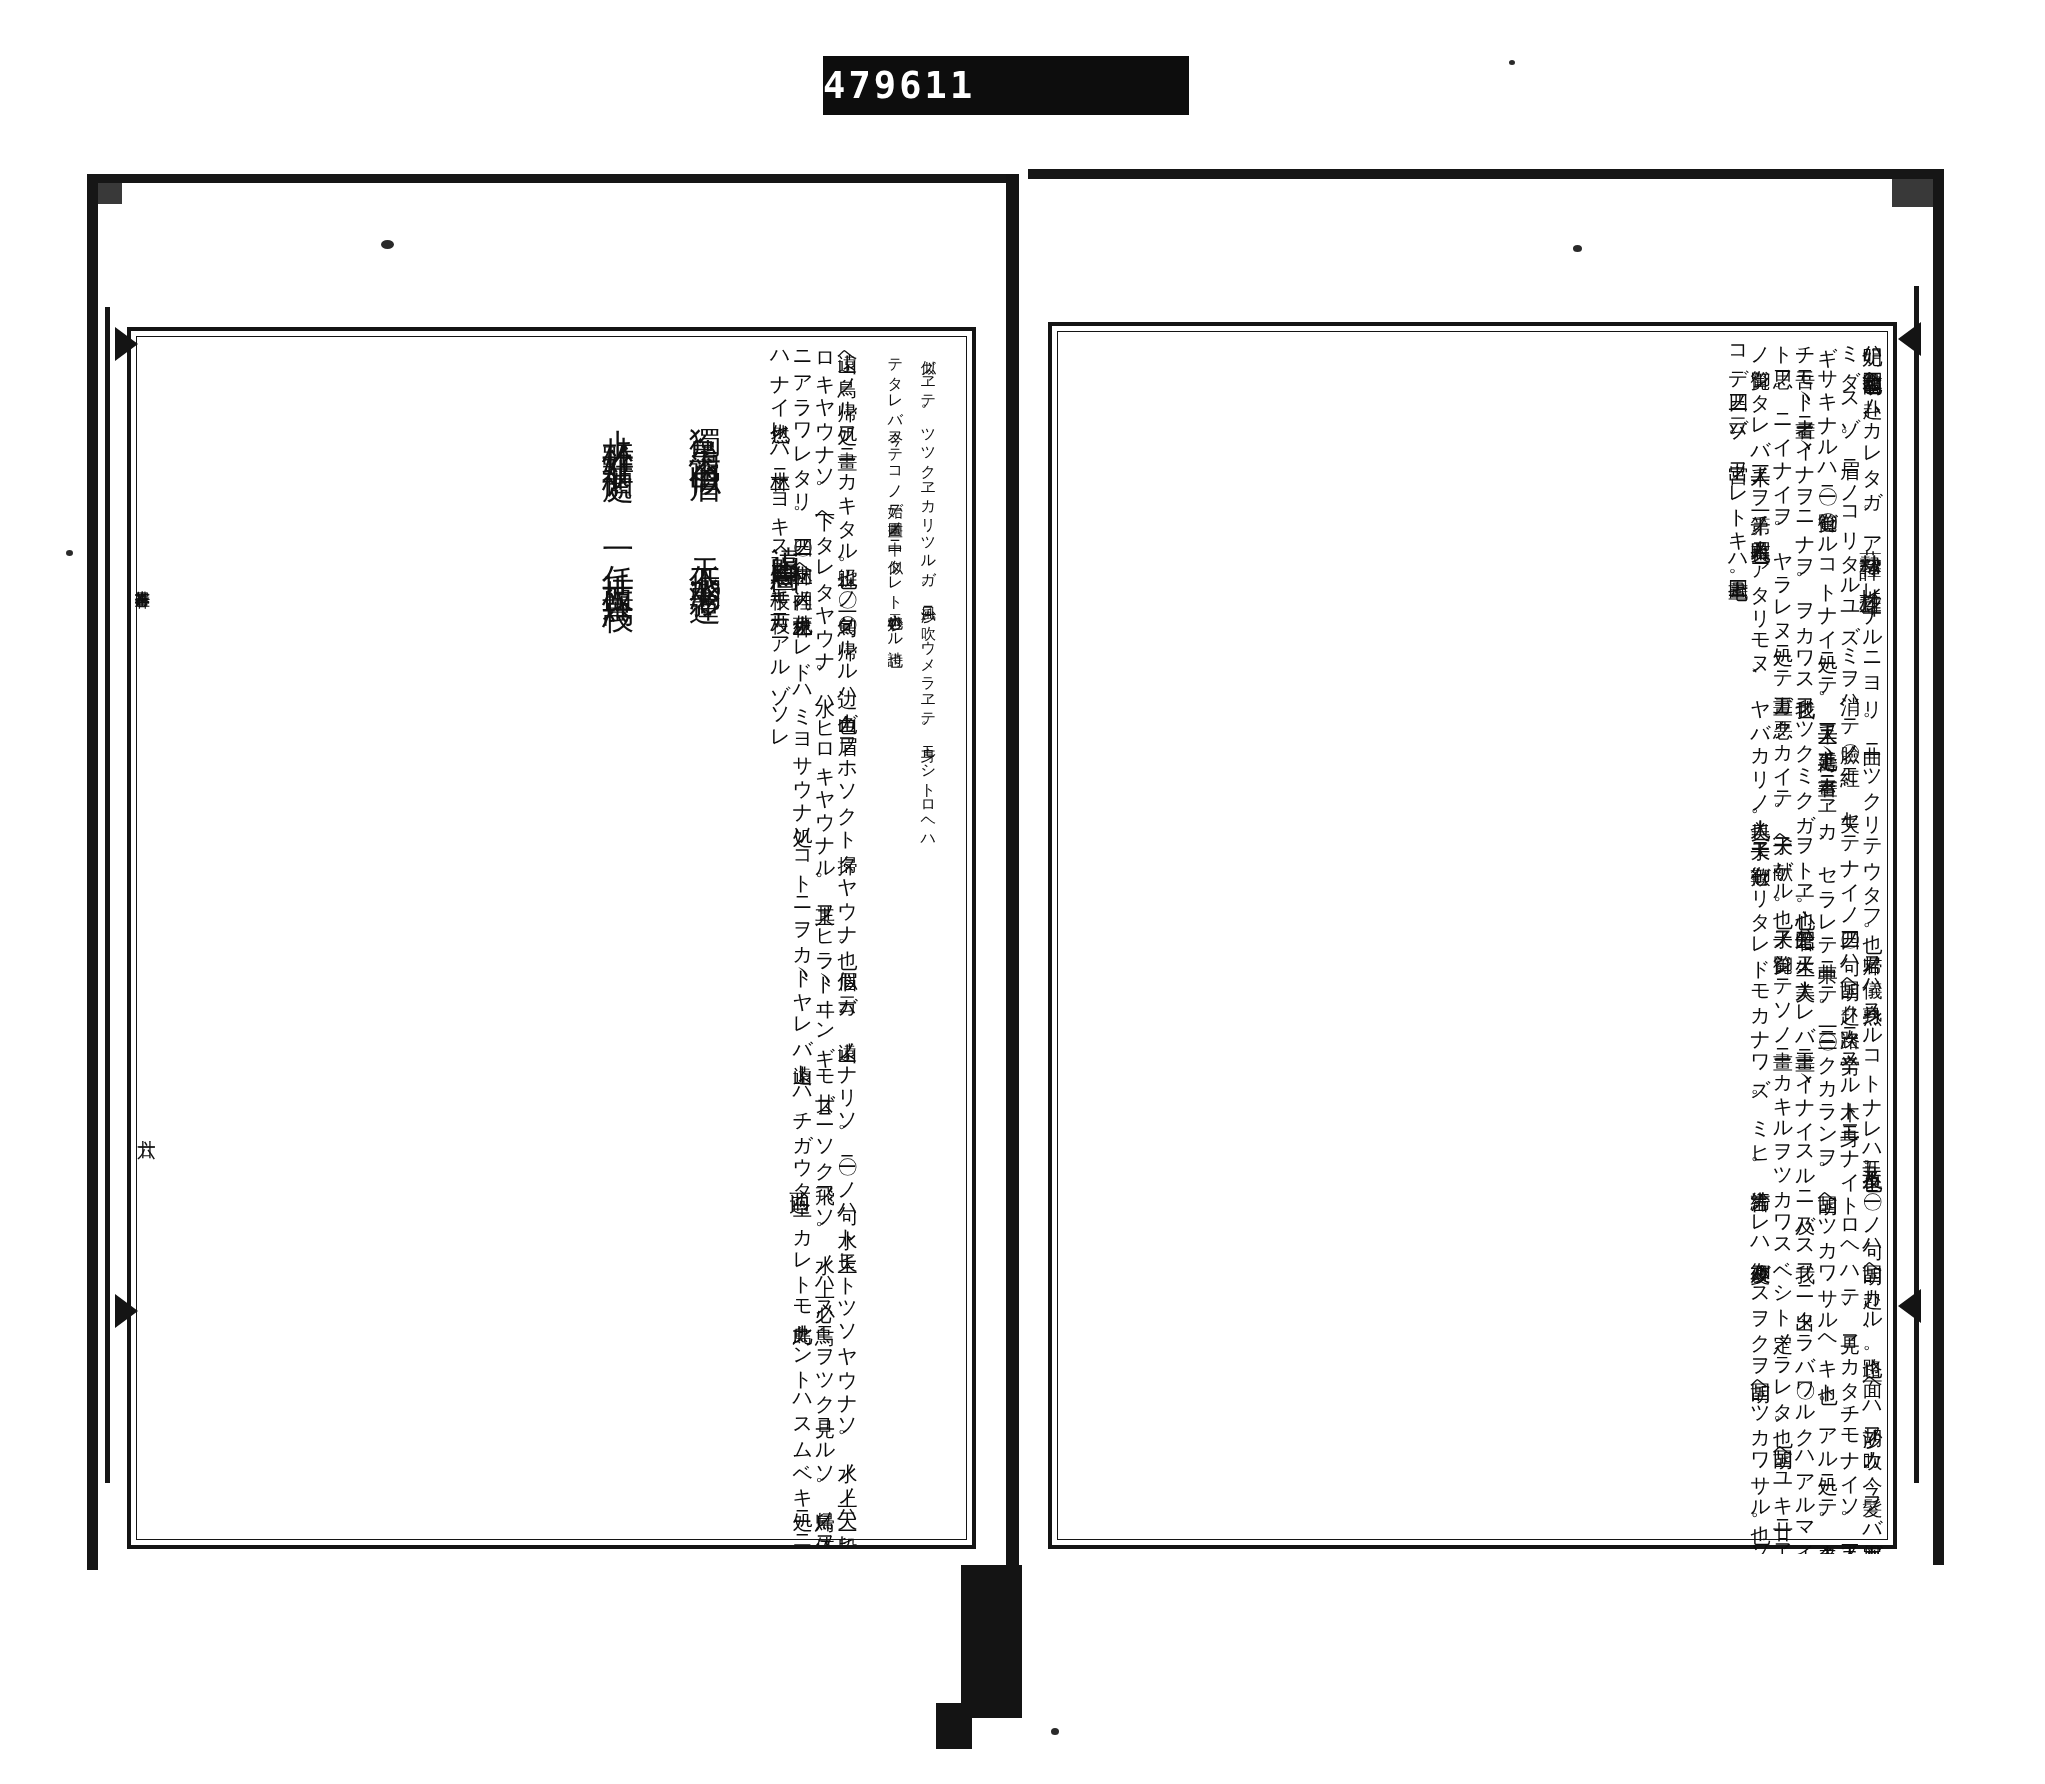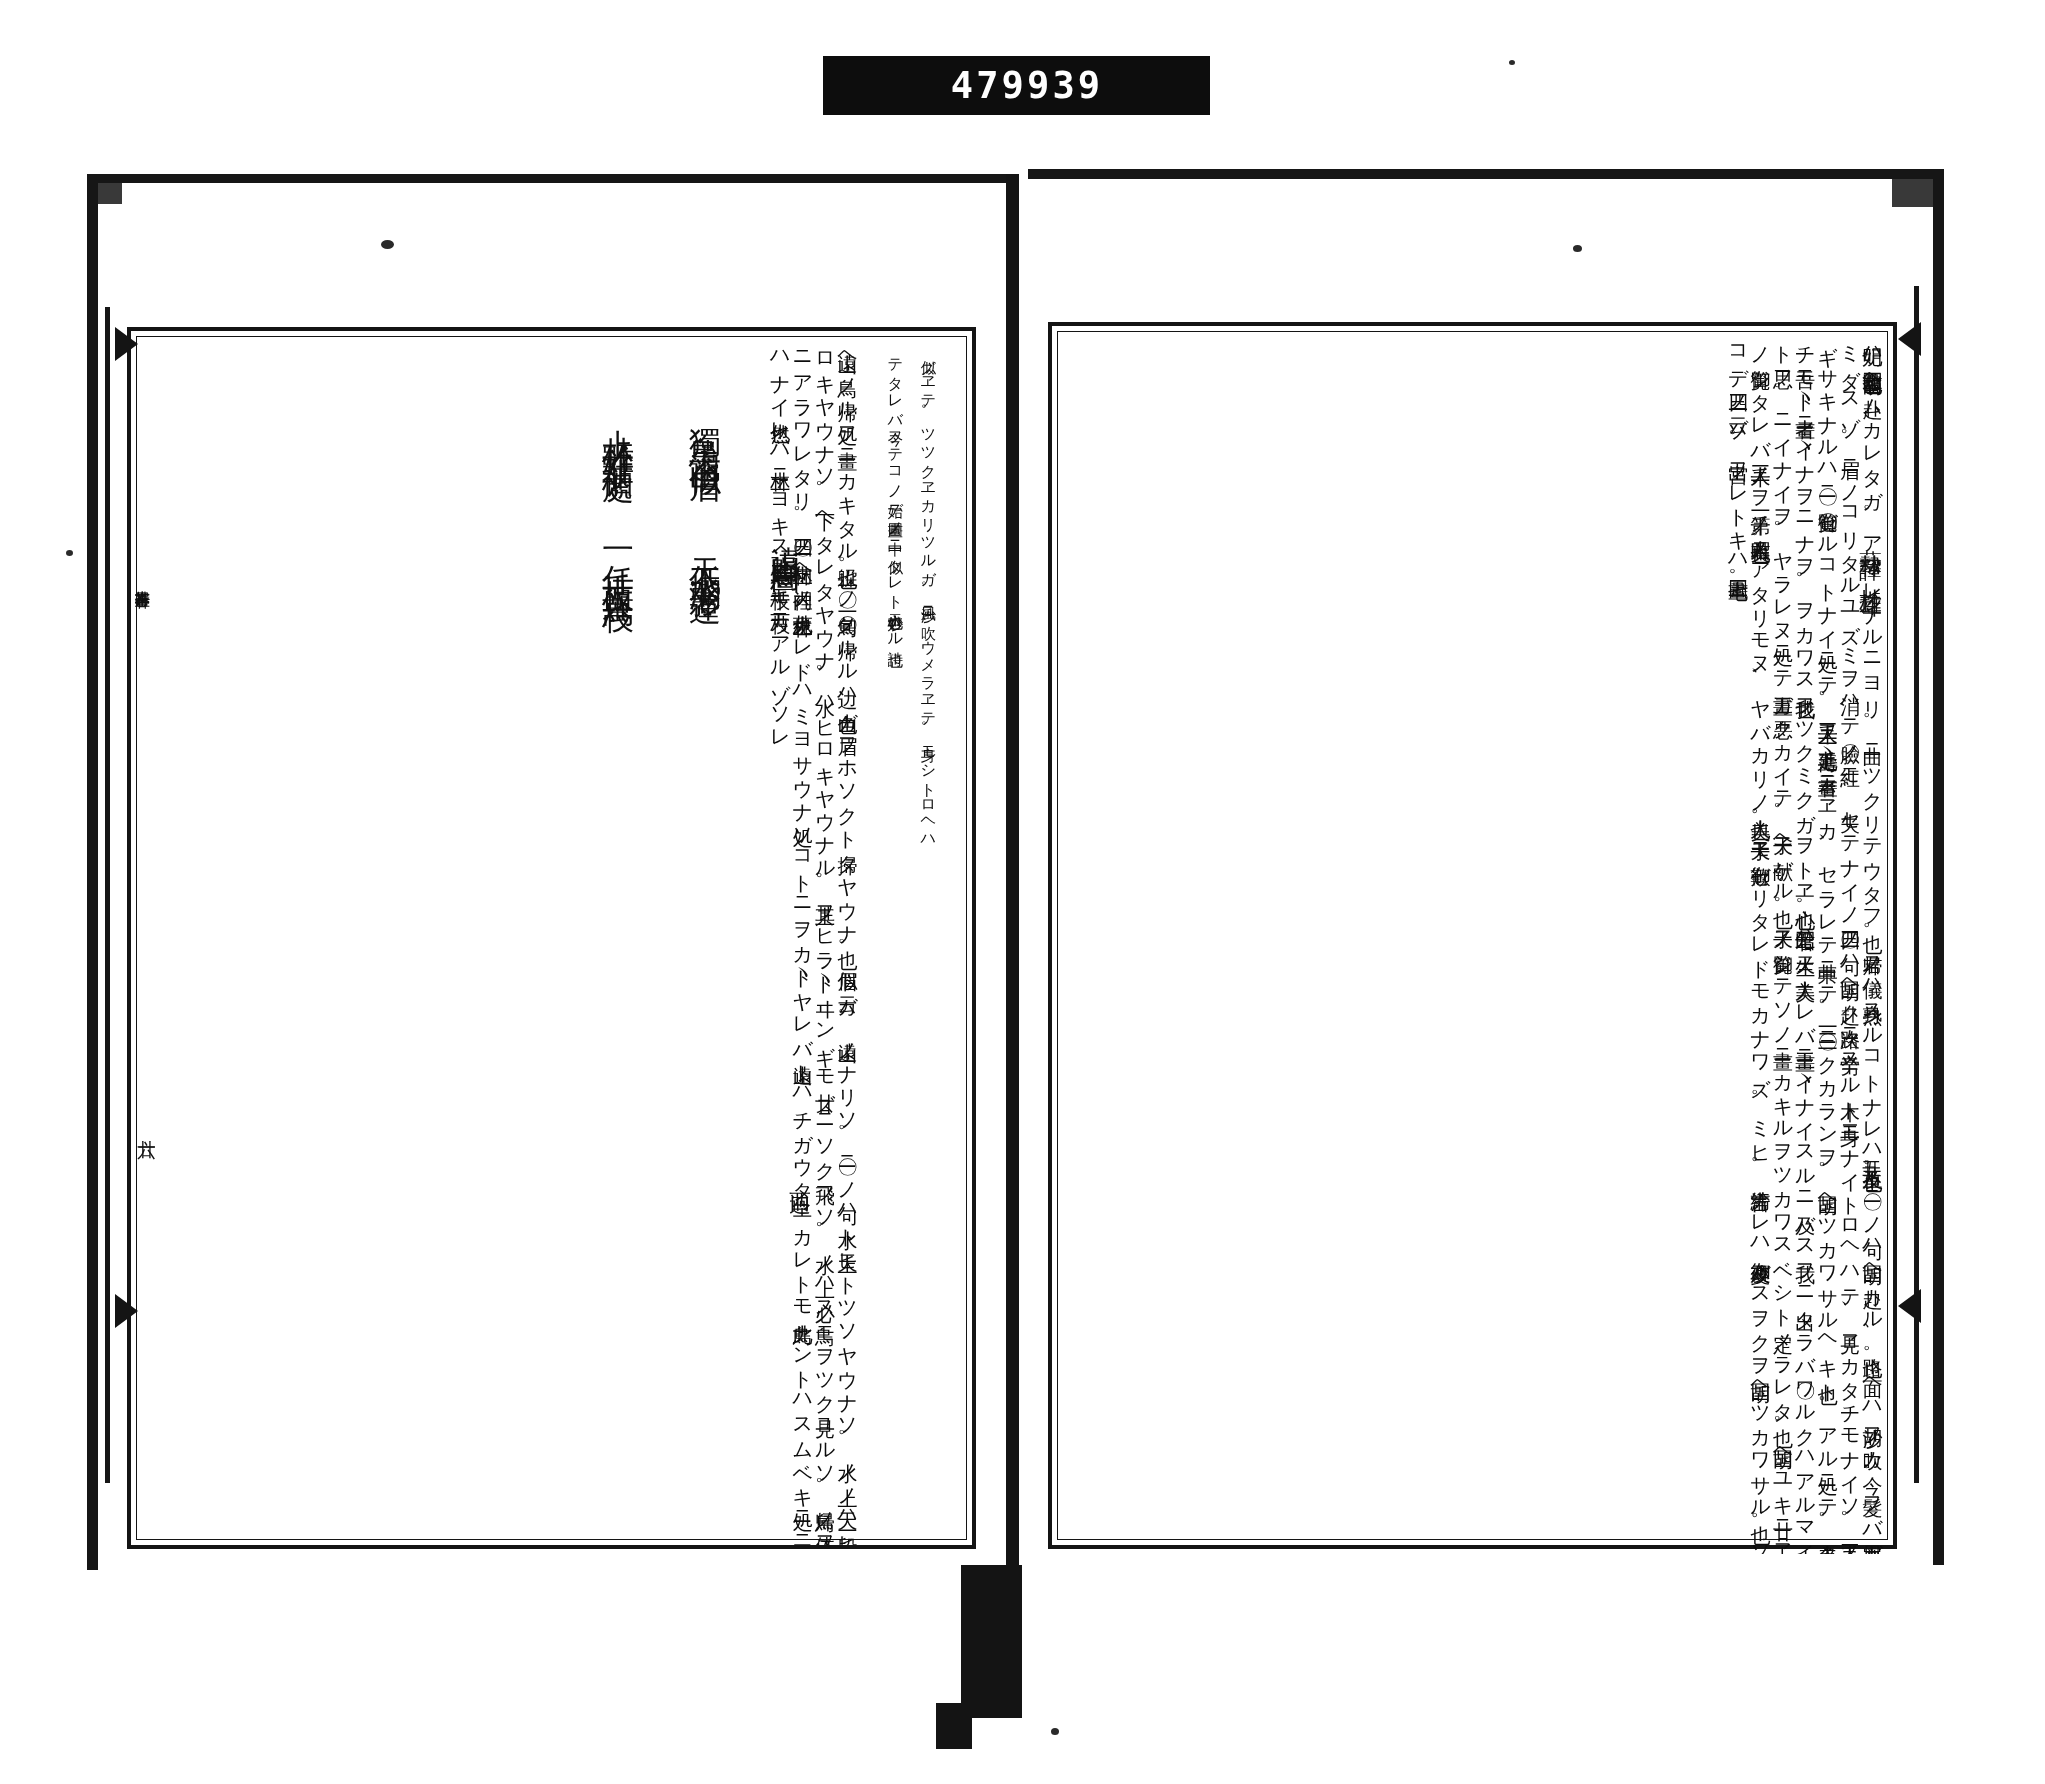--- a/index.html
+++ b/index.html
@@ -18,27 +18,26 @@
   
   .film-strip {
     position: absolute;
     left: 823px;
     top: 56px;
     width: 366px;
     height: 59px;
     background: #0d0d0d;
     display: flex;
     align-items: center;
-    justify-content: center;
+    justify-content: flex-start;
     color: #ffffff;
     font-family: "DejaVu Sans Mono", monospace;
     font-size: 37px;
     letter-spacing: 3.1px;
     font-weight: bold;
-    padding-left: 21px;
   }
   .film-strip span { display: block; }
 
   
   .scan {
     position: absolute;
     left: 0;
     top: 0;
     width: 2046px;
     height: 1785px;
@@ -165,21 +164,21 @@
     border-radius: 50%;
   }
 </style>
 </head>
 <body>
 
 <div class="scan">
 
   <div class="film-strip">
     <span>479</span>
-    <span>939</span>
+    <span>611</span>
   </div>
 
   <div class="smudge" style="left:87px; top:174px; width:920px; height:9.2px;"></div>
   <div class="smudge" style="left:1028px; top:169px; width:915px; height:10.2px;"></div>
   <div class="smudge soft" style="left:91px; top:183px; width:31px; height:20.5px;"></div>
   <div class="smudge soft" style="left:1892px; top:179px; width:51px; height:28px;"></div>
 
   <div class="gutter" style="left:1006px; top:174px; width:13.3px; height:1391px;"></div>
   <div class="gutter" style="left:961px; top:1565px; width:61px; height:153px;"></div>
   <div class="gutter" style="left:936px; top:1703px; width:36px; height:46px;"></div>

